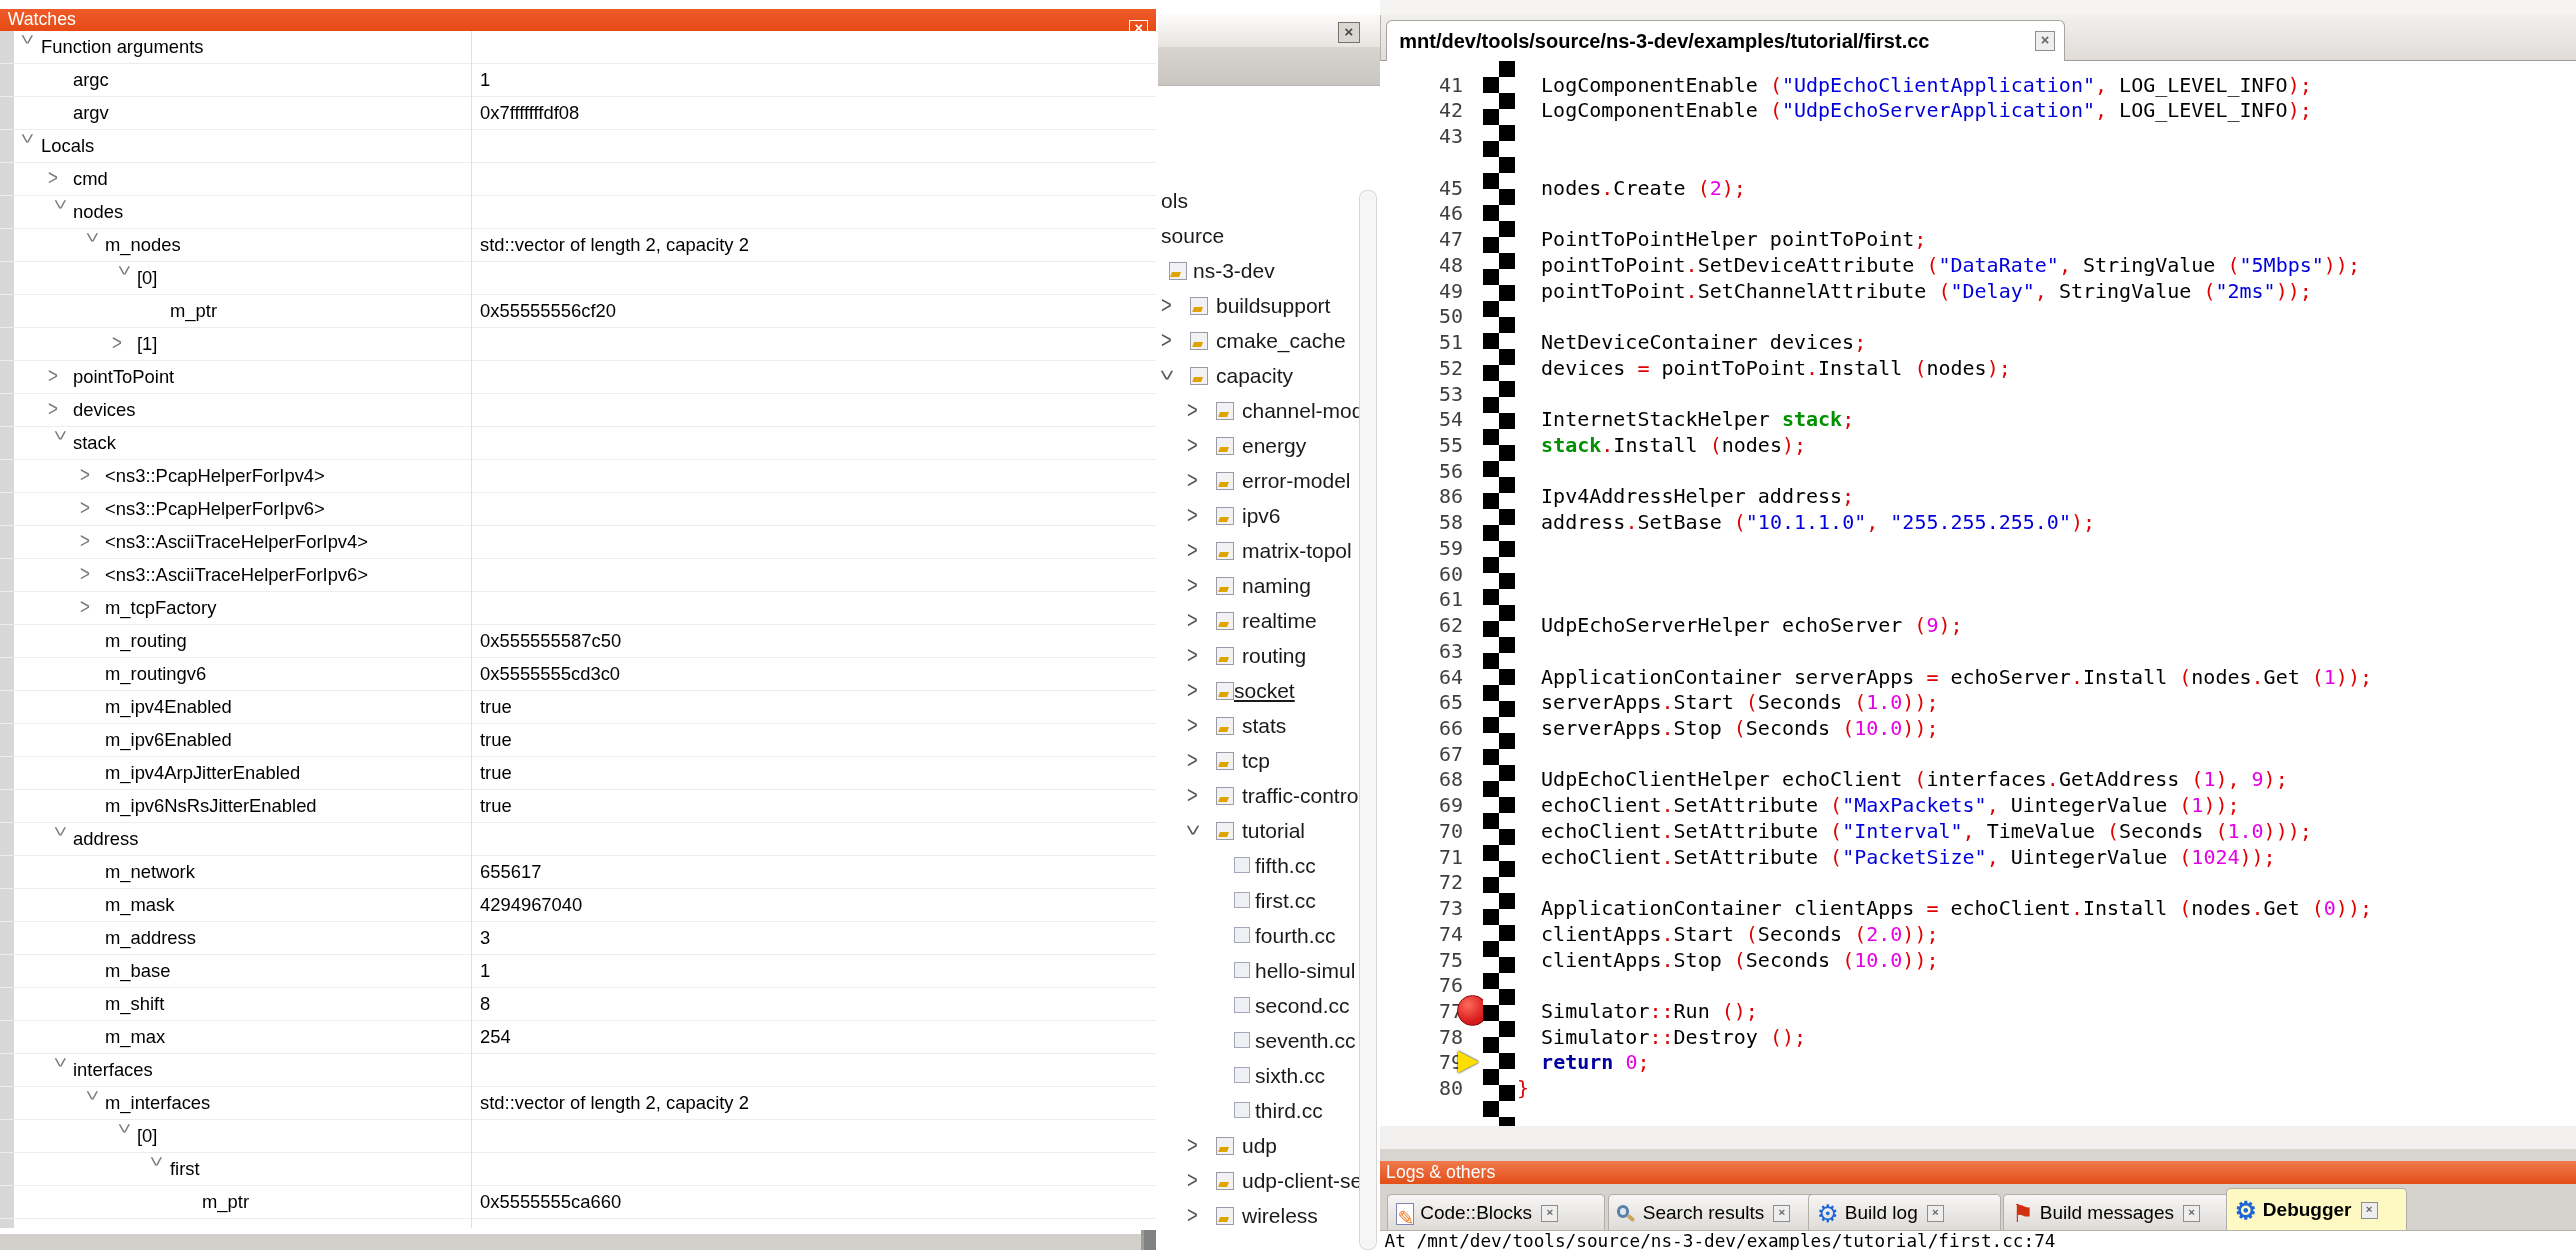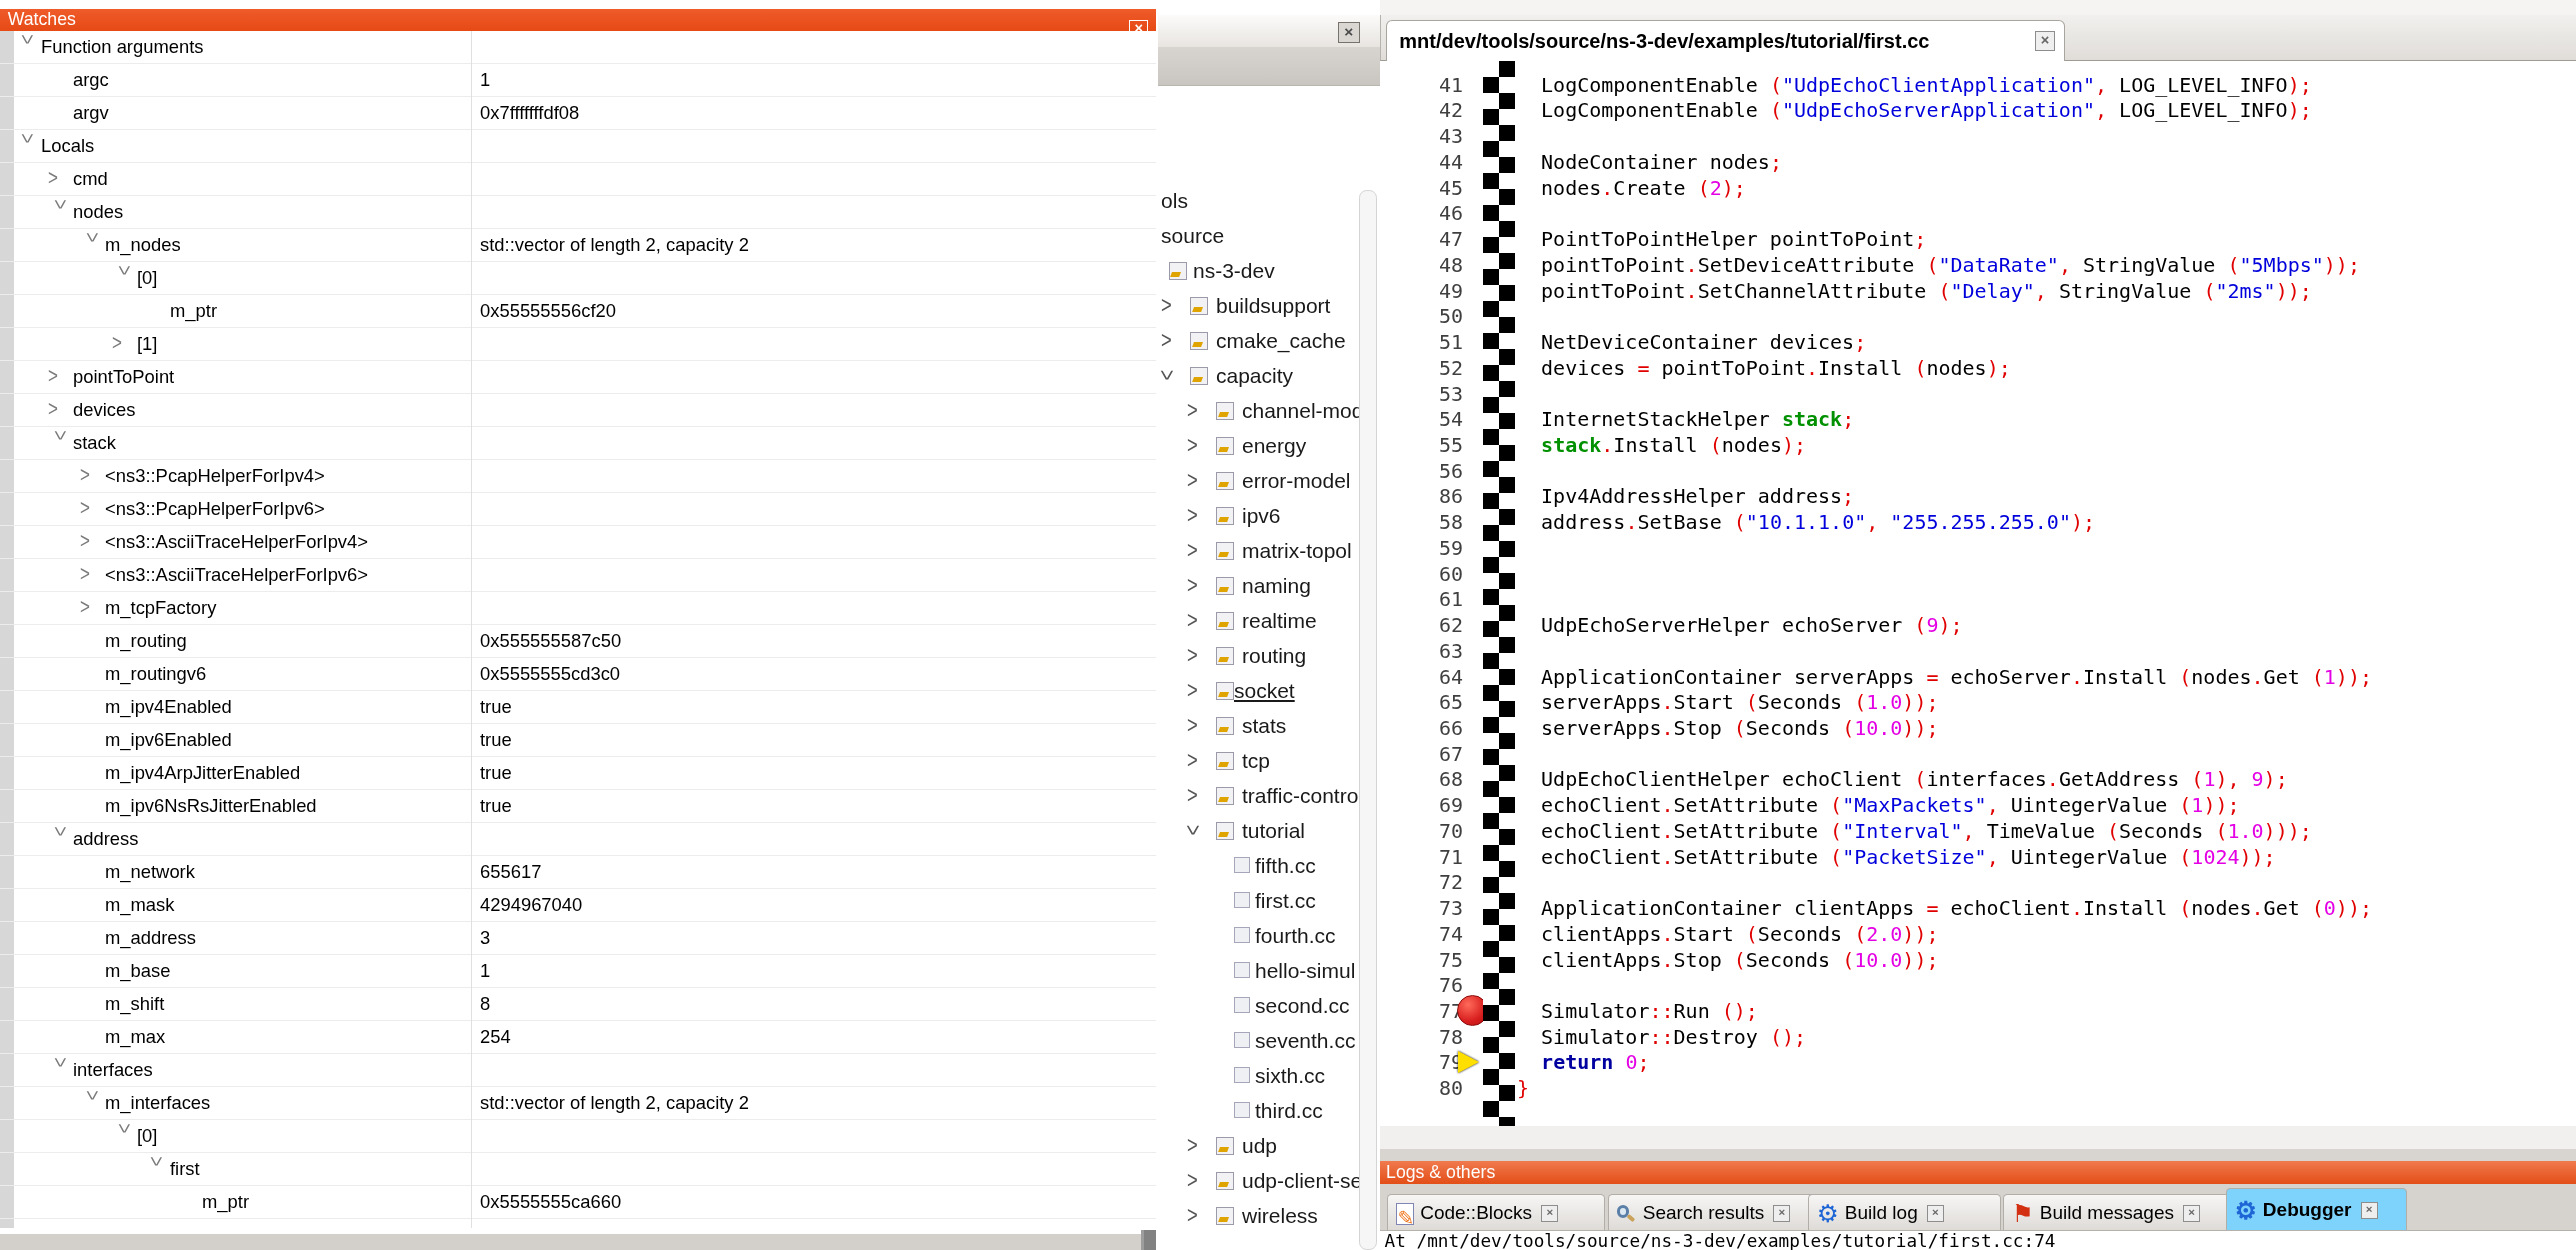--- a/index.html
+++ b/index.html
@@ -72,21 +72,21 @@
   #hscroll{left:1380px;top:1126px;width:1196px;height:23px;background:#f1f0ee;}
 
   
   #logs-gap{left:1380px;top:1149px;width:1196px;height:11.5px;background:#d8d4cf;}
   #logs-title{left:1380px;top:1161px;width:1196px;height:23px;background:linear-gradient(#f07a4e,#e34e17);
     color:#fff;font-size:17.7px;line-height:23px;padding-left:6.1px;box-sizing:border-box;}
   #logs-tabs{left:1380px;top:1184px;width:1196px;height:46px;background:#d6d2cd;}
   .ltab{position:absolute;bottom:0;height:36px;background:linear-gradient(#f7f6f5,#dedbd7);
     border:0.8px solid #b1ada7;border-bottom:none;border-radius:4.6px 4.6px 0 0;box-sizing:border-box;
     font-size:19px;line-height:35px;padding:0 7.7px;white-space:nowrap;}
-  .ltab.active{height:42px;background:#7dd3fc;font-weight:bold;line-height:41px;}
+  .ltab.active{height:42px;background:#fef9c3;font-weight:bold;line-height:41px;}
   .ltab .licon{display:inline-block;vertical-align:middle;margin-right:6.1px;}
   .ltab .lclose{display:inline-block;vertical-align:middle;margin-left:9.2px;width:17px;height:17px;
     border:1.5px solid #8d8d8d;box-sizing:border-box;background:#eee;color:#666;font-size:11.5px;line-height:12.3px;
     text-align:center;font-weight:bold;}
   .gear{color:#1e66d6;font-size:24.6px;}
   .flag{color:#d23011;font-size:24.6px;}
   .pageicon{position:relative;display:inline-block;width:18.4px;height:21.5px;background:#fff;border:1.5px solid #7f86b4;box-sizing:border-box;}
   .pageicon .pen{position:absolute;left:0.8px;top:-3.1px;color:#f07820;font-size:20px;}
   .mag{position:relative;display:inline-block;width:20px;height:20px;}
   .mag .lens{position:absolute;left:0;top:1.5px;width:12.3px;height:12.3px;border:3.1px solid #5b7fa6;border-radius:50%;
@@ -447,21 +447,20 @@
 <div class="abs" id="editor-top"></div>
 <div class="abs" id="tabbar"></div>
 <div class="abs" id="editor-tab">
   <span>mnt/dev/tools/source/ns-3-dev/examples/tutorial/first.cc</span>
 </div>
 <div class="abs" id="tab-close">×</div>
 <div class="abs" id="code-area">
     <div class="cline" style="top: 10.8px;"><span class="lnum">41</span><span class="ctext"><span>  LogComponentEnable </span><span class="tk-o">(</span><span class="tk-s">"UdpEchoClientApplication"</span><span class="tk-o">,</span><span> LOG_LEVEL_INFO</span><span class="tk-o">);</span></span></div>
     <div class="cline" style="top: 36px;"><span class="lnum">42</span><span class="ctext"><span>  LogComponentEnable </span><span class="tk-o">(</span><span class="tk-s">"UdpEchoServerApplication"</span><span class="tk-o">,</span><span> LOG_LEVEL_INFO</span><span class="tk-o">);</span></span></div>
     <div class="cline" style="top: 62px;"><span class="lnum">43</span><span class="ctext"></span></div>
-    <div class="cline" style="top: 88px;"><span class="lnum">44</span><span class="ctext"><span>  NodeContainer nodes</span><span class="tk-o">;</span></span></div>
     <div class="cline" style="top: 114px;"><span class="lnum">45</span><span class="ctext"><span>  nodes</span><span class="tk-o">.</span><span>Create </span><span class="tk-o">(</span><span class="tk-n">2</span><span class="tk-o">);</span></span></div>
     <div class="cline" style="top: 139px;"><span class="lnum">46</span><span class="ctext"></span></div>
     <div class="cline" style="top: 165px;"><span class="lnum">47</span><span class="ctext"><span>  PointToPointHelper pointToPoint</span><span class="tk-o">;</span></span></div>
     <div class="cline" style="top: 191px;"><span class="lnum">48</span><span class="ctext"><span>  pointToPoint</span><span class="tk-o">.</span><span>SetDeviceAttribute </span><span class="tk-o">(</span><span class="tk-s">"DataRate"</span><span class="tk-o">,</span><span> StringValue </span><span class="tk-o">(</span><span class="tk-s">"5Mbps"</span><span class="tk-o">));</span></span></div>
     <div class="cline" style="top: 217px;"><span class="lnum">49</span><span class="ctext"><span>  pointToPoint</span><span class="tk-o">.</span><span>SetChannelAttribute </span><span class="tk-o">(</span><span class="tk-s">"Delay"</span><span class="tk-o">,</span><span> StringValue </span><span class="tk-o">(</span><span class="tk-s">"2ms"</span><span class="tk-o">));</span></span></div>
     <div class="cline" style="top: 242px;"><span class="lnum">50</span><span class="ctext"></span></div>
     <div class="cline" style="top: 268px;"><span class="lnum">51</span><span class="ctext"><span>  NetDeviceContainer devices</span><span class="tk-o">;</span></span></div>
     <div class="cline" style="top: 294px;"><span class="lnum">52</span><span class="ctext"><span>  devices </span><span class="tk-o">=</span><span> pointToPoint</span><span class="tk-o">.</span><span>Install </span><span class="tk-o">(</span><span>nodes</span><span class="tk-o">);</span></span></div>
     <div class="cline" style="top: 320px;"><span class="lnum">53</span><span class="ctext"></span></div>
     <div class="cline" style="top: 345px;"><span class="lnum">54</span><span class="ctext"><span>  InternetStackHelper </span><span class="tk-g">stack</span><span class="tk-o">;</span></span></div>

